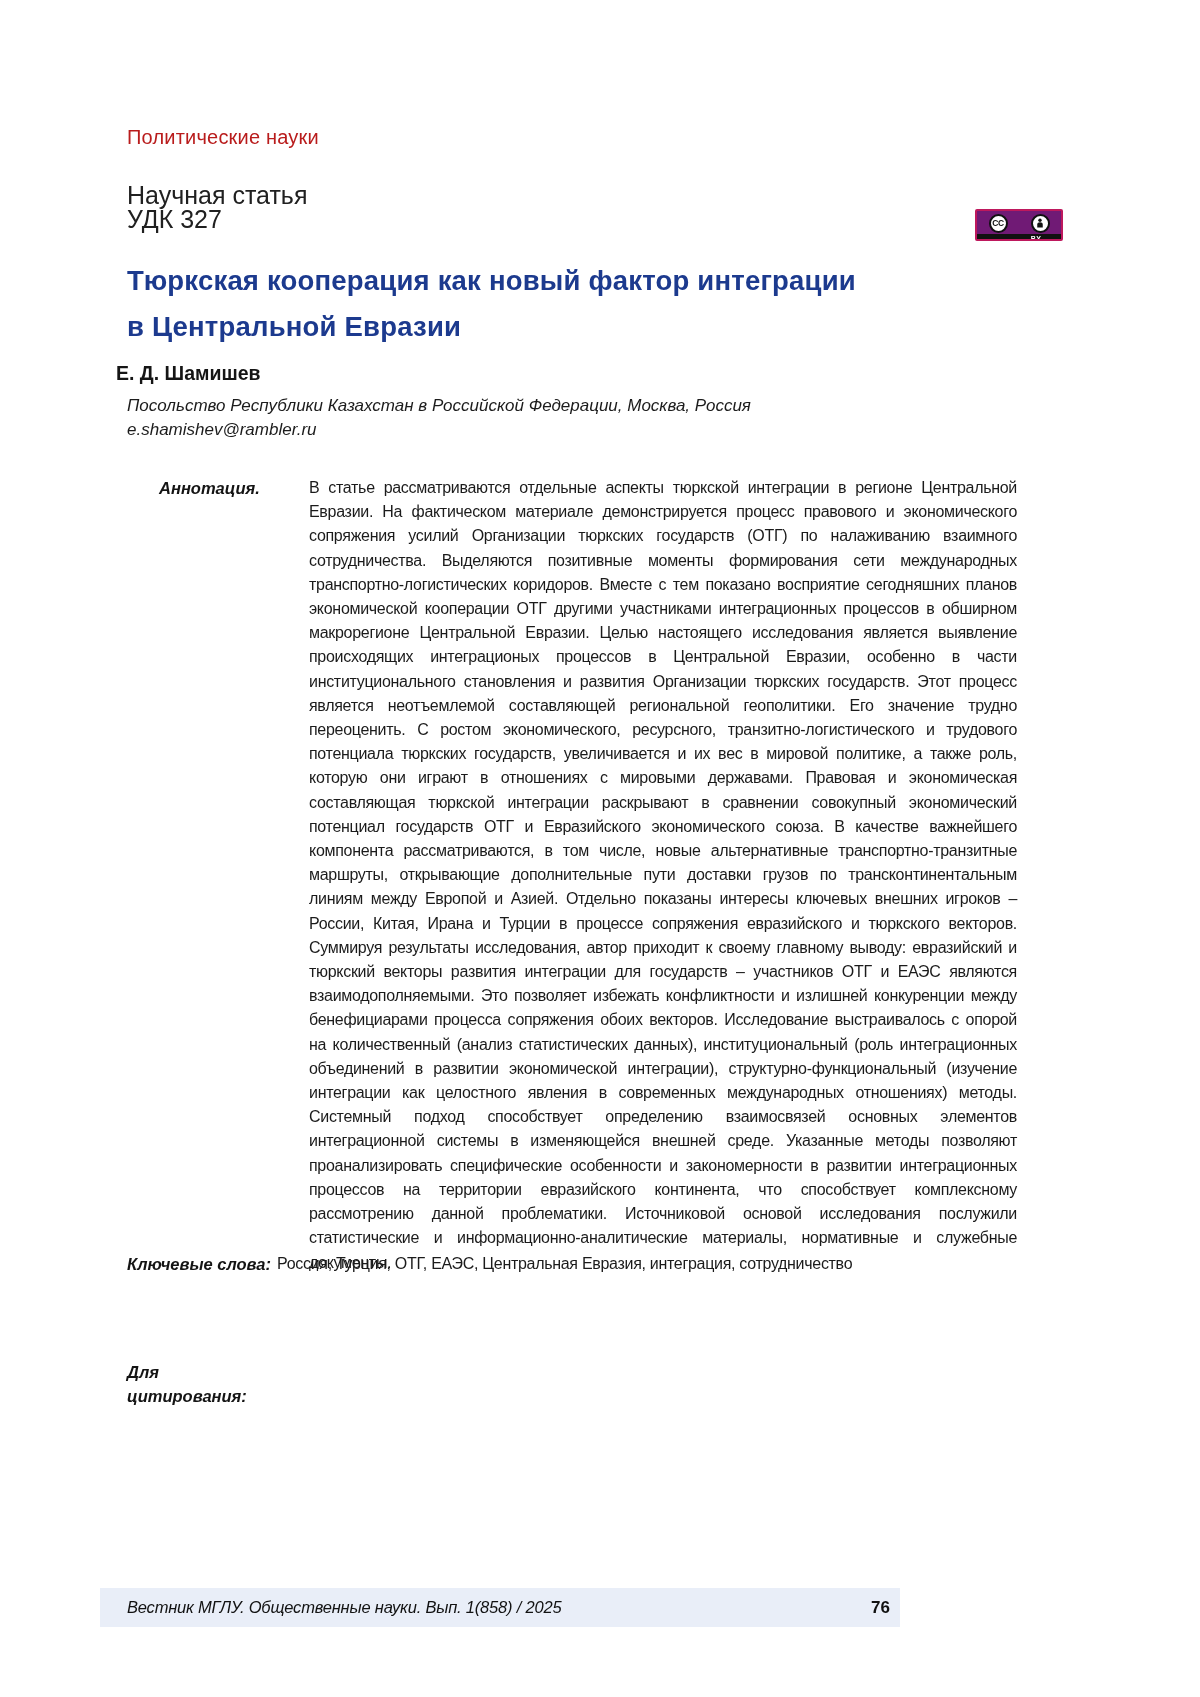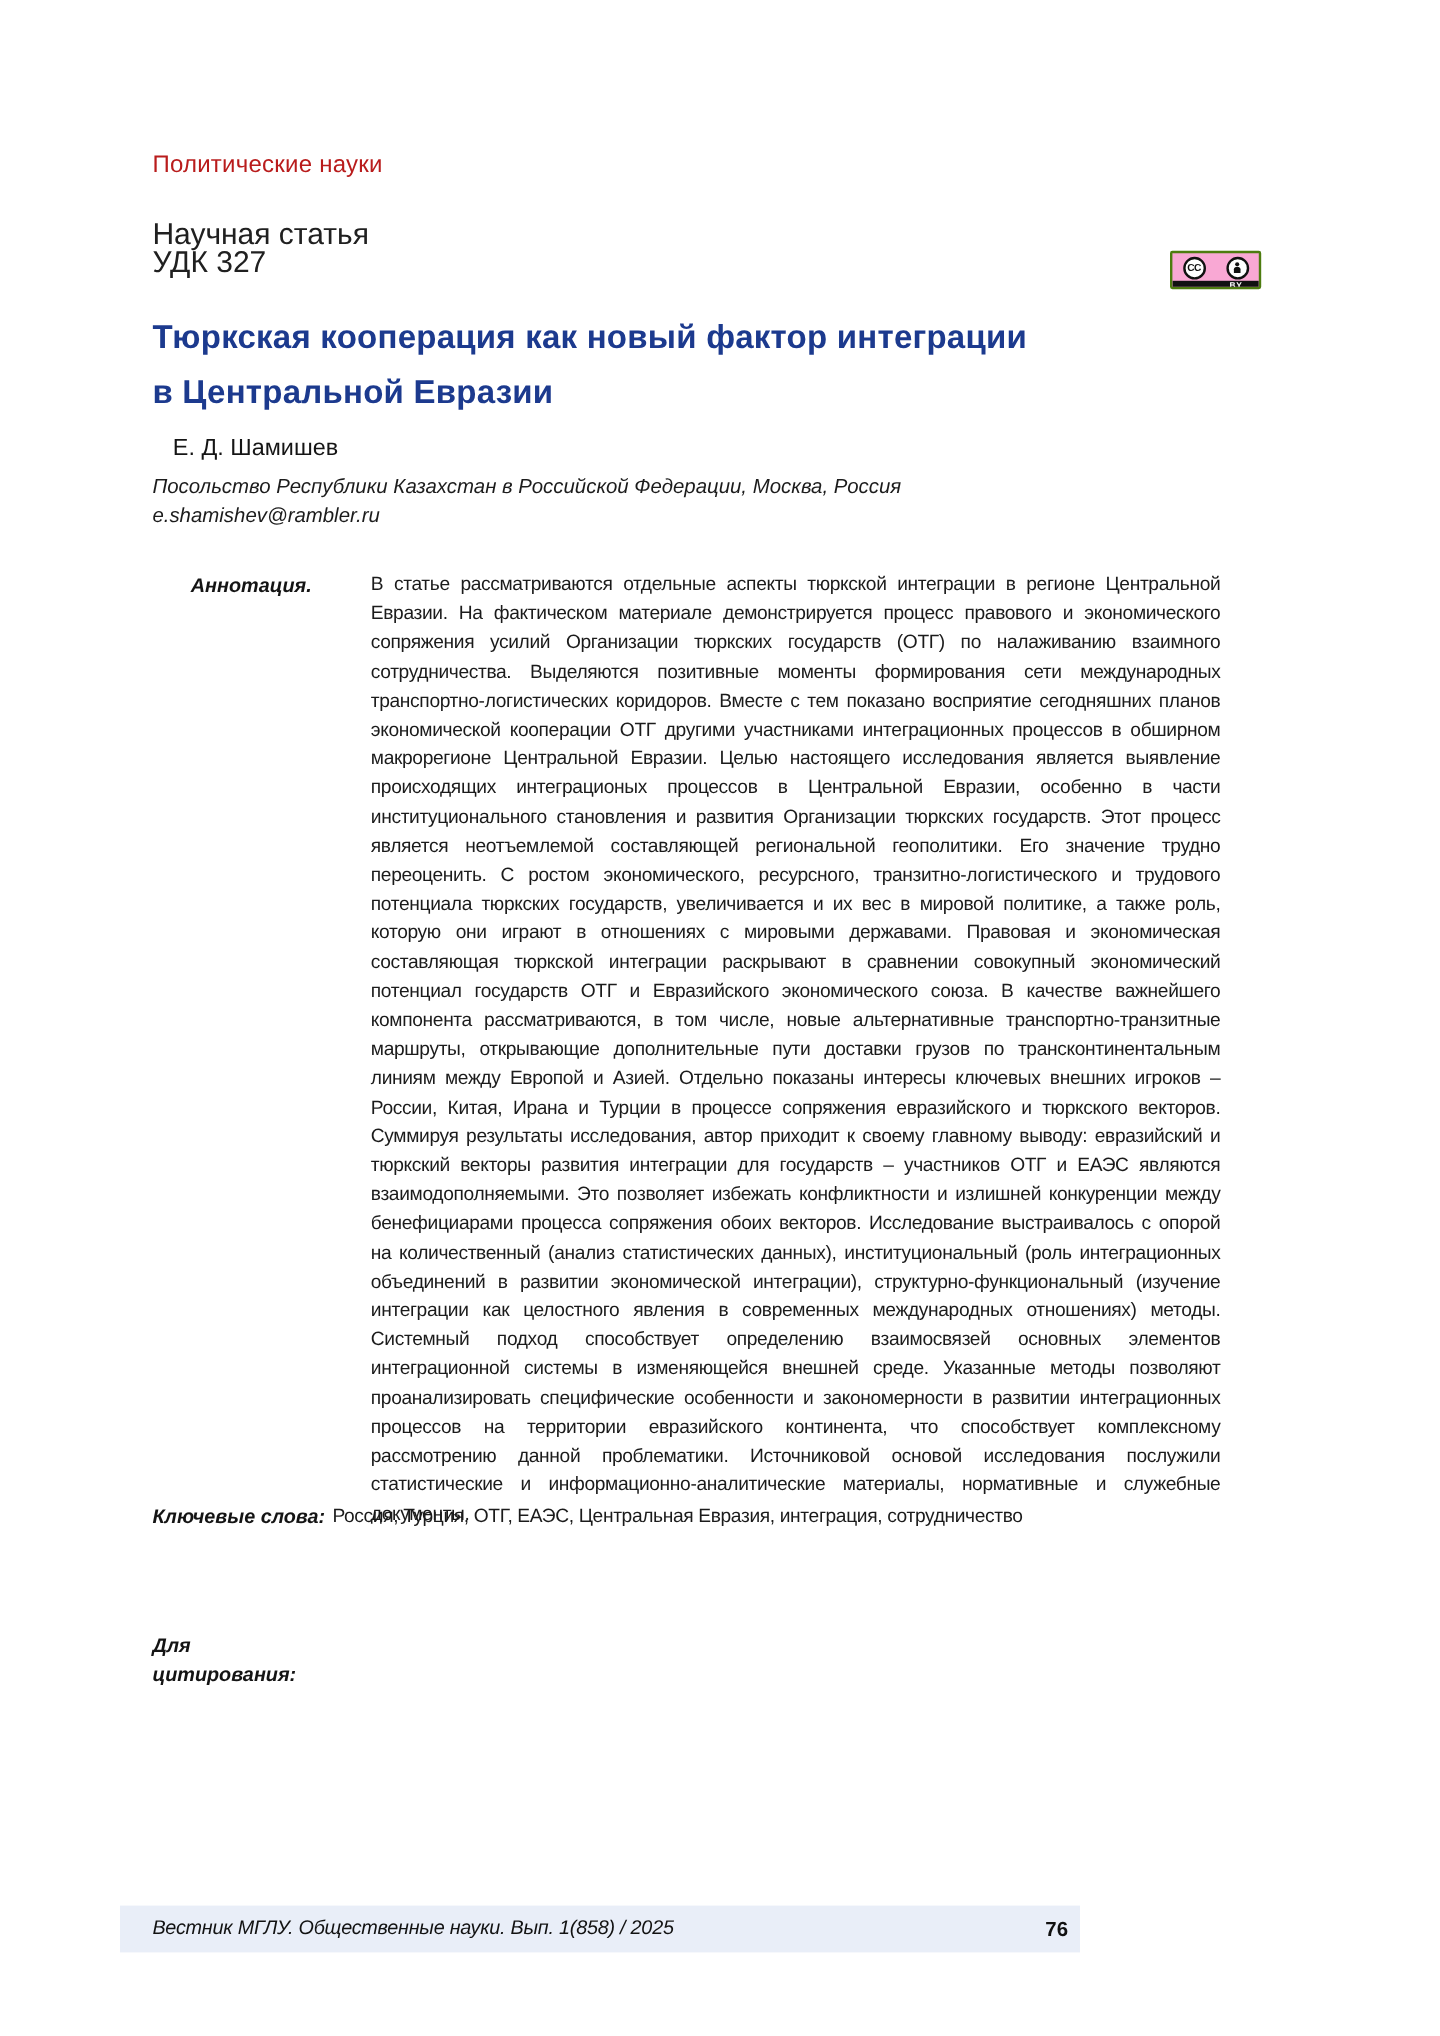--- a/index.html
+++ b/index.html
@@ -13,22 +13,22 @@
   .section-header{
     left:127px;top:82px;
     font-size:20px;letter-spacing:.2px;
     color:#b91c1c;
     margin-top:44px;
   }
   .meta{left:127px;top:183px;font-size:25px;line-height:24px;color:#202020;}
 
   
   .cc-badge{
-    left:975px;top:209px;width:76px;height:32px;
-    background:#f9a8d4;border:2px solid #4d7c0f;border-radius:2px;
+    left:975px;top:209px;width:88px;height:32px;
+    background:#701a75;border:2px solid #be185d;border-radius:2px;
     box-sizing:border-box;overflow:hidden;
   }
   .cc-badge .icons{display:flex;align-items:center;justify-content:space-around;height:22px;padding-top:1px;}
   .cc-circle,.by-circle{
     width:19px;height:19px;border-radius:50%;
     background:#ffffff;border:2px solid #111;box-sizing:border-box;
     display:flex;align-items:center;justify-content:center;
   }
   .cc-circle span{font-size:8.5px;font-weight:bold;color:#111;letter-spacing:-.5px;}
   .by-circle svg{width:12px;height:12px;fill:#111;}
@@ -36,21 +36,21 @@
     height:9px;background:#111;color:#fff;
     font-size:7px;font-weight:bold;line-height:9px;
     text-align:center;padding-left:34px;letter-spacing:.5px;
   }
 
   .title{
     left:127px;top:258px;width:900px;
     font-size:27.5px;font-weight:bold;line-height:46px;
     color:#1c3a8e;letter-spacing:.2px;
   }
-  .author{left:144px;top:362px;font-size:19.5px;font-weight:normal;color:#151515;}
+  .author{left:116px;top:362px;font-size:19.5px;font-weight:bold;color:#151515;}
   .affiliation{left:127px;top:396px;font-size:17px;font-style:italic;color:#1c1c1c;}
   .email{left:127px;top:420px;font-size:17px;font-style:italic;color:#1c1c1c;}
 
   .row{left:127px;display:flex;align-items:flex-start;}
   .row .label{
     width:150px;flex:0 0 150px;
     font-size:16.5px;font-weight:bold;font-style:italic;color:#141414;
     line-height:24.2px;
   }
   .row .value{

